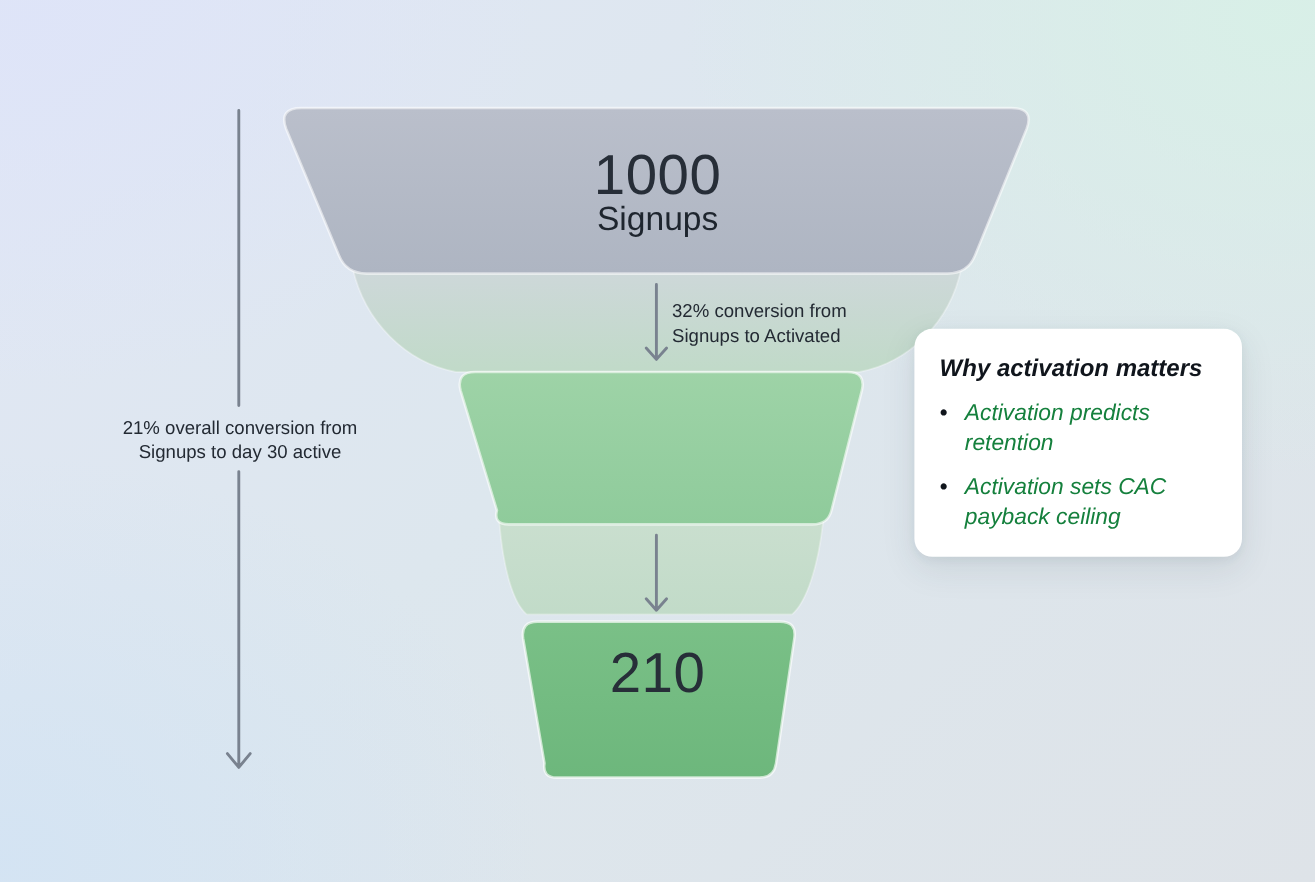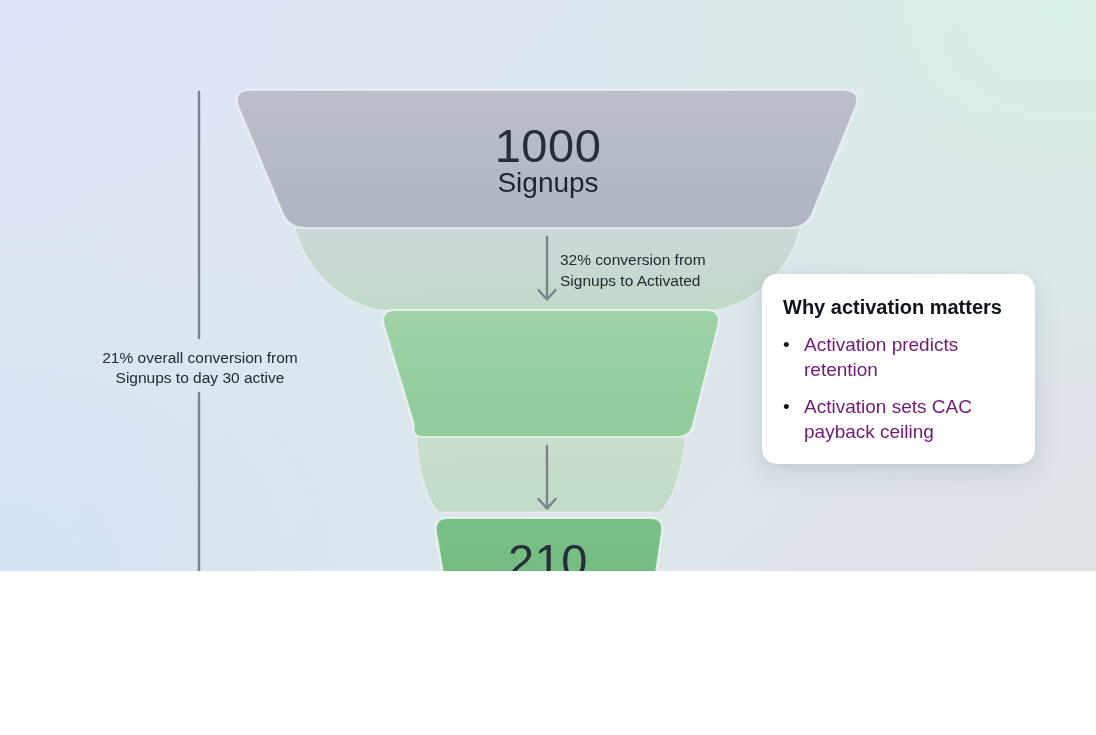--- a/index.html
+++ b/index.html
@@ -1,19 +1,19 @@
 <!DOCTYPE html>
 <html><head>
 <meta charset="utf-8">
 <style>
   html,body{margin:0;padding:0;}
   body{font-family:"Liberation Sans", sans-serif;}
   .canvas{
     position:relative;
-    width:1096px;height:571px;
+    width:1096px;height:735px;
     overflow:hidden;
     background:
       radial-gradient(900px 700px at 97% 2%, rgba(216,240,231,0.95), rgba(216,240,231,0) 55%),
       radial-gradient(820px 620px at 0% 98%, rgba(210,227,244,0.85), rgba(210,227,244,0) 55%),
       radial-gradient(720px 520px at 2% 2%, rgba(222,228,248,0.95), rgba(222,228,248,0) 60%),
       linear-gradient(135deg, #e1e7f5 0%, #dde7ee 45%, #dee3e8 100%);
   }
   .layer{position:absolute;left:0;top:0;}
   .txt{position:absolute;color:#242b34;}
   .center{transform:translateX(-50%);text-align:center;}
@@ -21,27 +21,28 @@
   .stage-value{font-size:47px;font-weight:500;color:#272e38;line-height:1;letter-spacing:0.5px;}
   .stage-label{font-size:28px;color:#1e252e;line-height:23px;}
   .arrow-label{font-size:15.5px;line-height:21px;color:#232a33;}
   .overall-label{font-size:15.5px;line-height:20px;color:#232a33;}
   .card{
     position:absolute;left:762px;top:274px;width:273px;
     box-sizing:border-box;
     background:#ffffff;border-radius:15px;
     padding:21px 4px 20px 21px;
     box-shadow:0 10px 28px rgba(40,60,70,0.10), 0 2px 8px rgba(40,60,70,0.06);
+    font-style:italic;
   }
   .card-title{font-size:20px;font-weight:bold;color:#10151c;margin:0 0 13px 0;line-height:24px;}
   .card-list{margin:0;padding:0;list-style:none;}
   .card-item{display:flex;margin:0 0 12px 0;}
   .card-item:last-child{margin-bottom:0;}
   .bullet-dot{width:21px;flex:0 0 21px;font-size:19px;line-height:25px;color:#10151c;}
-  .bullet-text{font-size:19px;line-height:25px;color:#701a75;}
+  .bullet-text{font-size:19px;line-height:25px;color:#15803d;}
 </style>
 </head>
 <body>
 
 <div class="canvas">
 
   <svg class="layer" width="1096" height="735" viewBox="0 0 1096 735">
     <defs>
       <linearGradient id="gStage1" x1="0" y1="0" x2="0" y2="1">
         <stop offset="0" stop-color="#babfcb"></stop>

